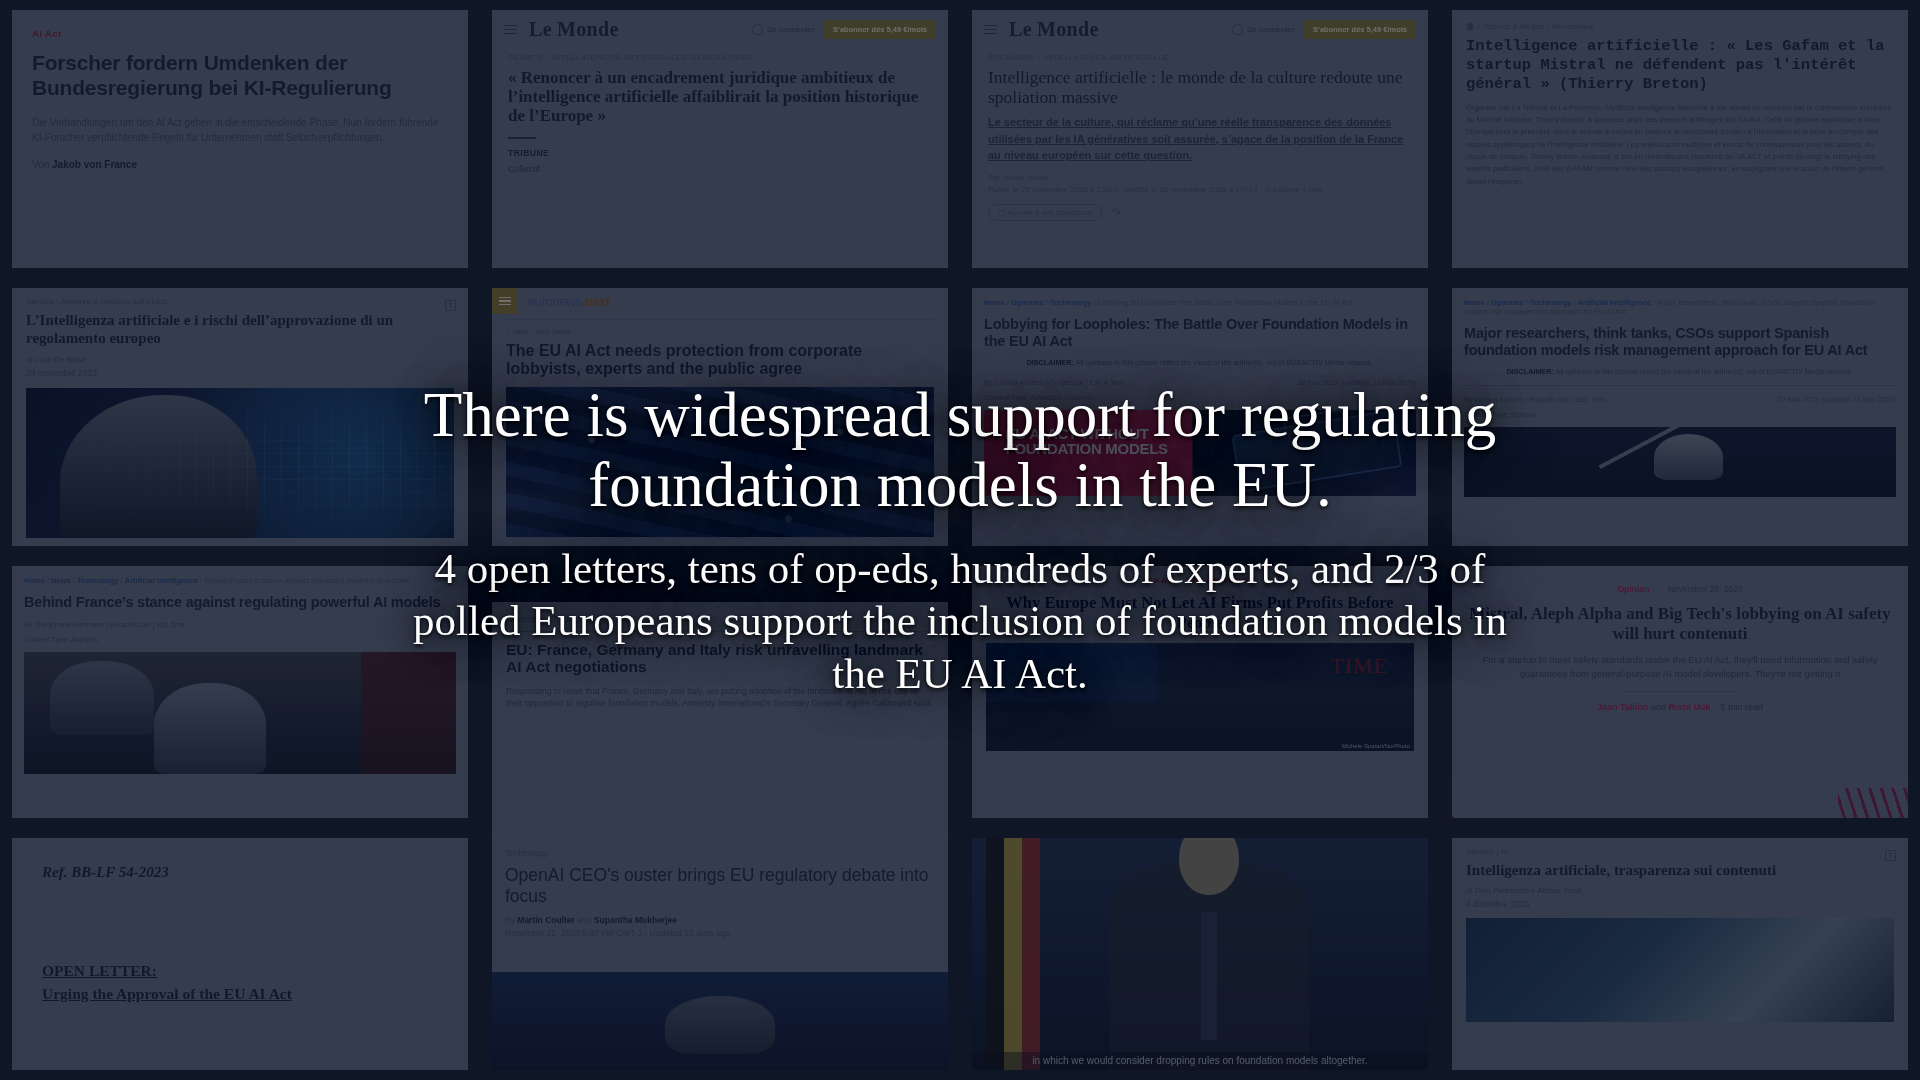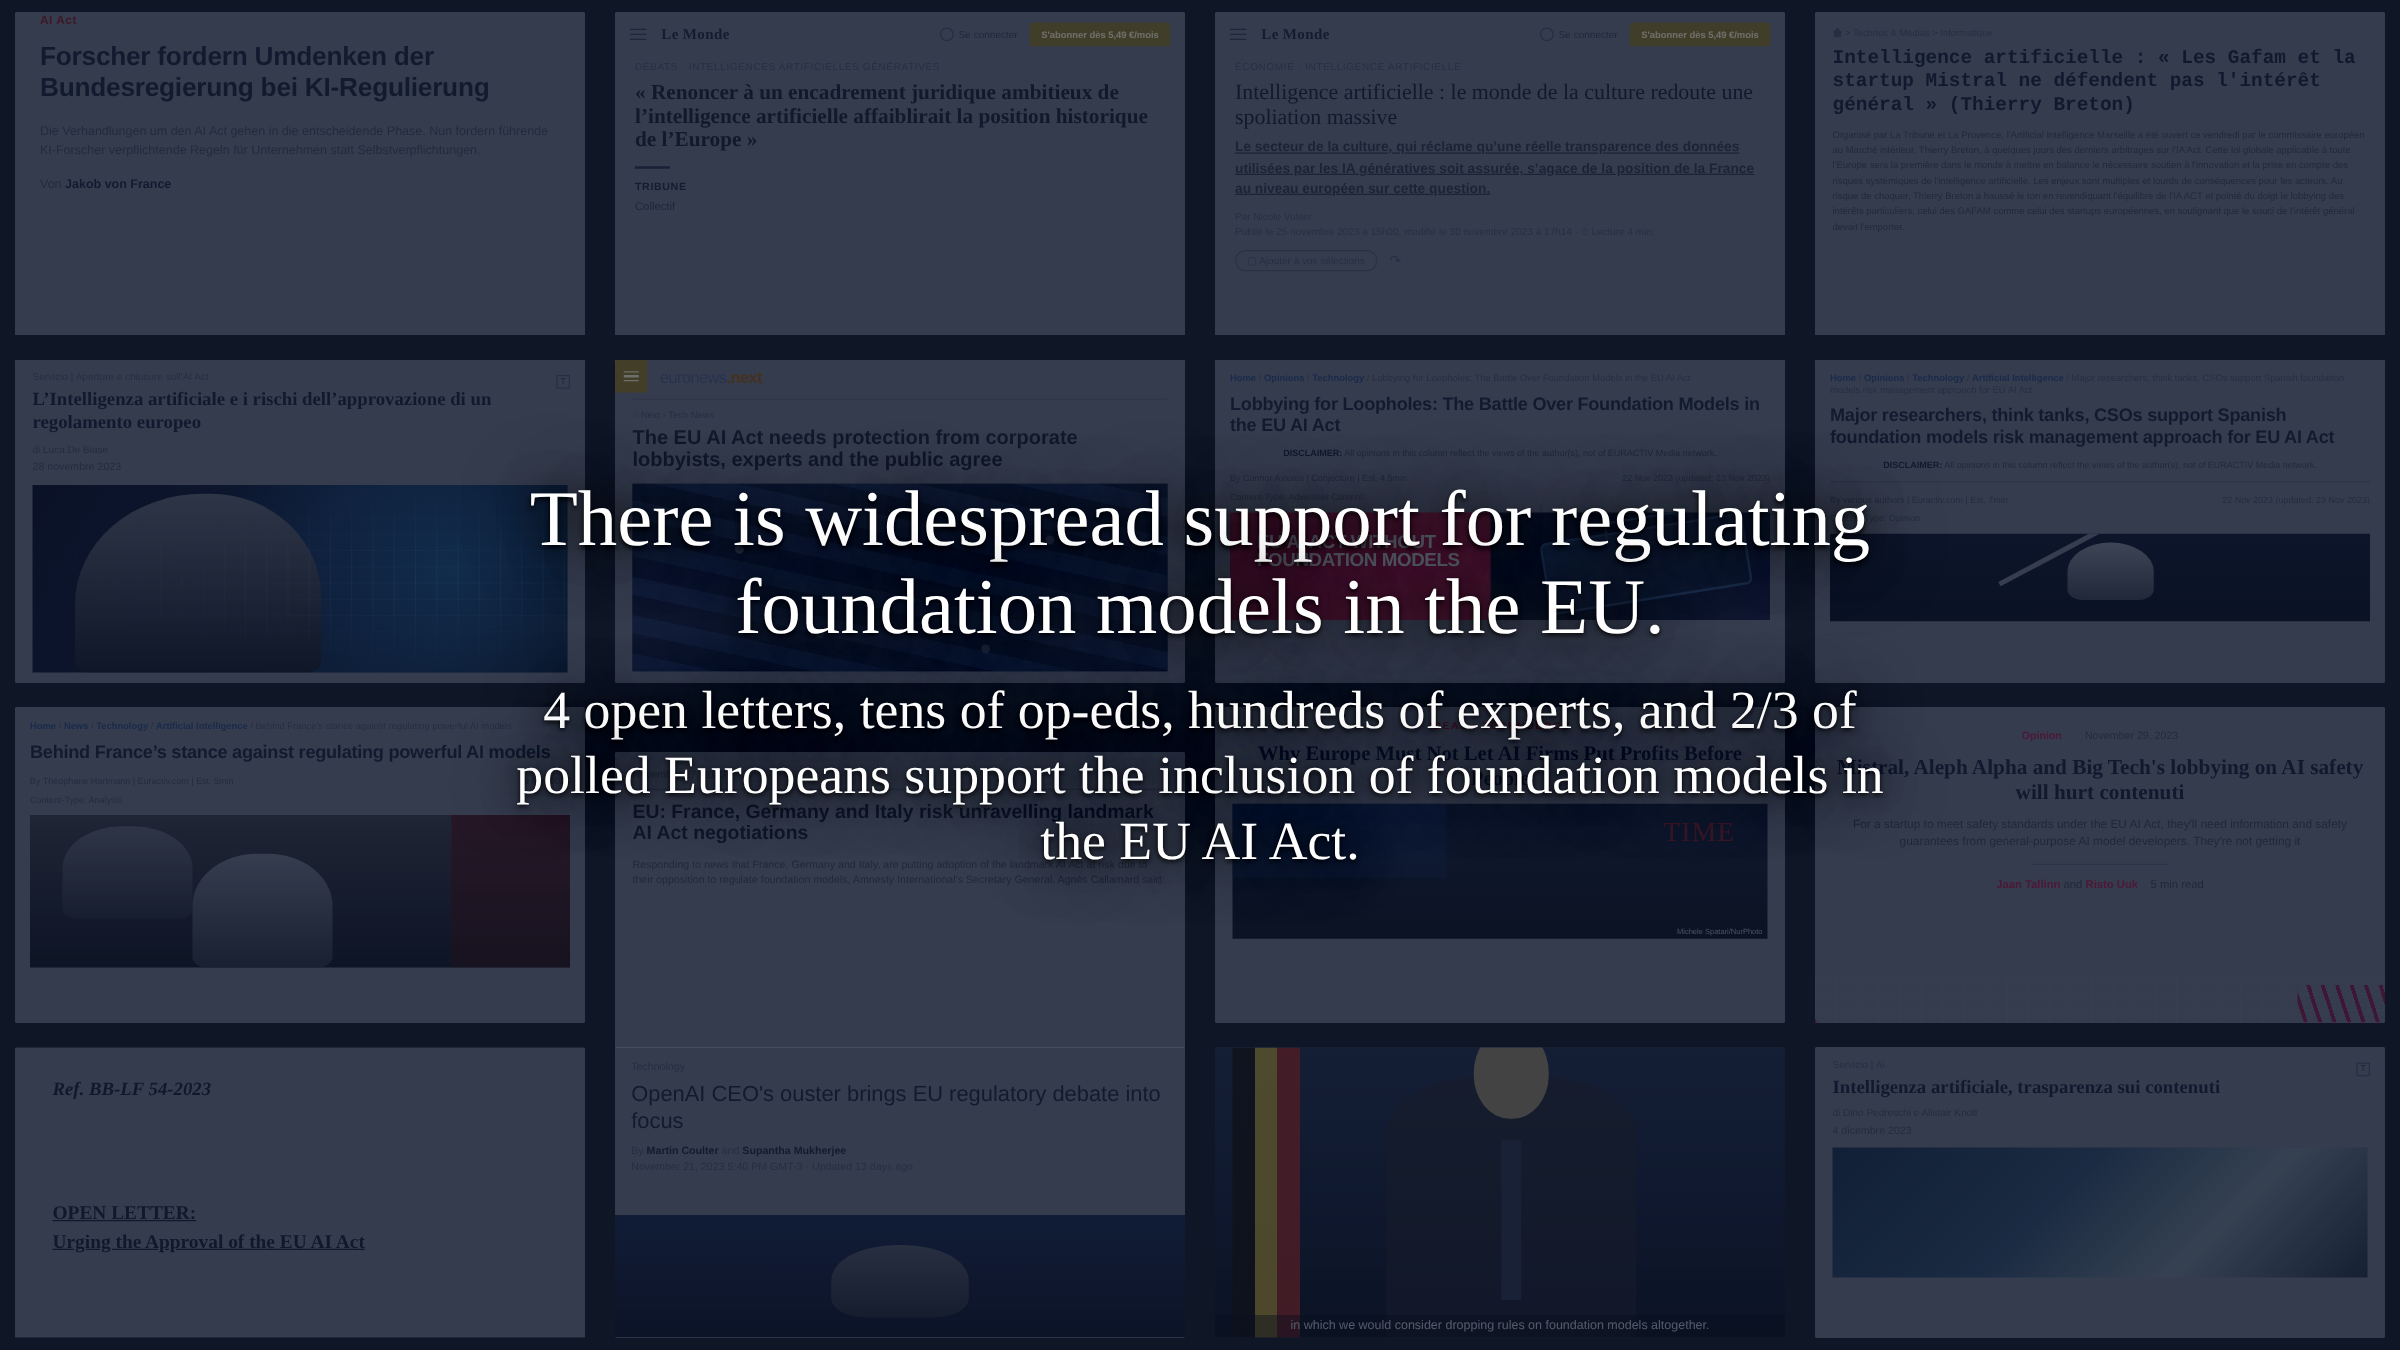--- a/index.html
+++ b/index.html
@@ -30,32 +30,32 @@
   .card.dark { background: #1d2638; }
   
   .veil { position: absolute; inset: 0; background: rgba(10,16,32,0.55); pointer-events: none; }
   .hl-sans { font-weight: bold; color: #1c2438; line-height: 1.12; }
   .hl-serif { font-family: "Liberation Serif", serif; color: #1c2438; line-height: 1.12; }
   .body-sm { font-size: 8.5px; color: #3d4558; line-height: 1.45; }
   .crumbs { font-size: 7.5px; color: #4a5268; }
   .crumbs b { color: #2e4a7d; font-weight: 600; }
 
   
-  .c1 { padding: 1px 20px; }
+  .c1 { padding: 18px 20px; }
   .c1 .tag { color: #7e2230; font-size: 9.5px; font-weight: bold; letter-spacing: .4px; }
   .c1 h1 { font-size: 21px; font-weight: 800; color: #1e2742; line-height: 1.18; margin-top: 12px; letter-spacing: -.2px;}
   .c1 p { font-size: 10px; color: #424a5e; line-height: 1.55; margin-top: 14px; }
   .c1 .von { font-size: 10px; color: #424a5e; margin-top: 13px; }
   .c1 .von b { color: #1e2742; }
 
   
   .lm-bar { display: flex; align-items: center; gap: 12px; padding: 8px 12px; }
   .burger { width: 13px; }
   .burger i { display:block; height:1.5px; background:#39415a; margin:2.5px 0; }
-  .lm-logo { font-family: "Liberation Serif", serif; font-size: 12px; font-weight: bold; color: #222a40; letter-spacing: .3px; }
+  .lm-logo { font-family: "Liberation Serif", serif; font-size: 20px; font-weight: bold; color: #222a40; letter-spacing: .3px; }
   .lm-right { margin-left: auto; display: flex; align-items: center; gap: 10px; }
   .lm-connect { font-size: 8px; color: #3c4358; display: flex; align-items: center; gap: 4px; }
   .avatar-ico { width: 11px; height: 11px; border: 1.2px solid #4a5167; border-radius: 50%; }
   .lm-sub { background: #847434; color: #e9e2c6; font-size: 7.5px; padding: 5px 9px; border-radius: 2px; font-weight: 600;}
   .lm-body { padding: 4px 16px 10px 16px; }
   .lm-crumb { font-size: 8px; color: #4b5369; letter-spacing: .5px; text-transform: uppercase; margin-bottom: 6px; }
   .lm-rule { width: 28px; height: 2px; background: #2d3650; margin: 12px 0 9px; }
   .lm-tribune { font-size: 8.5px; font-weight: bold; color: #222a40; letter-spacing: .5px; }
   .lm-coll { font-size: 9px; color: #39415a; margin-top: 6px; }
 

